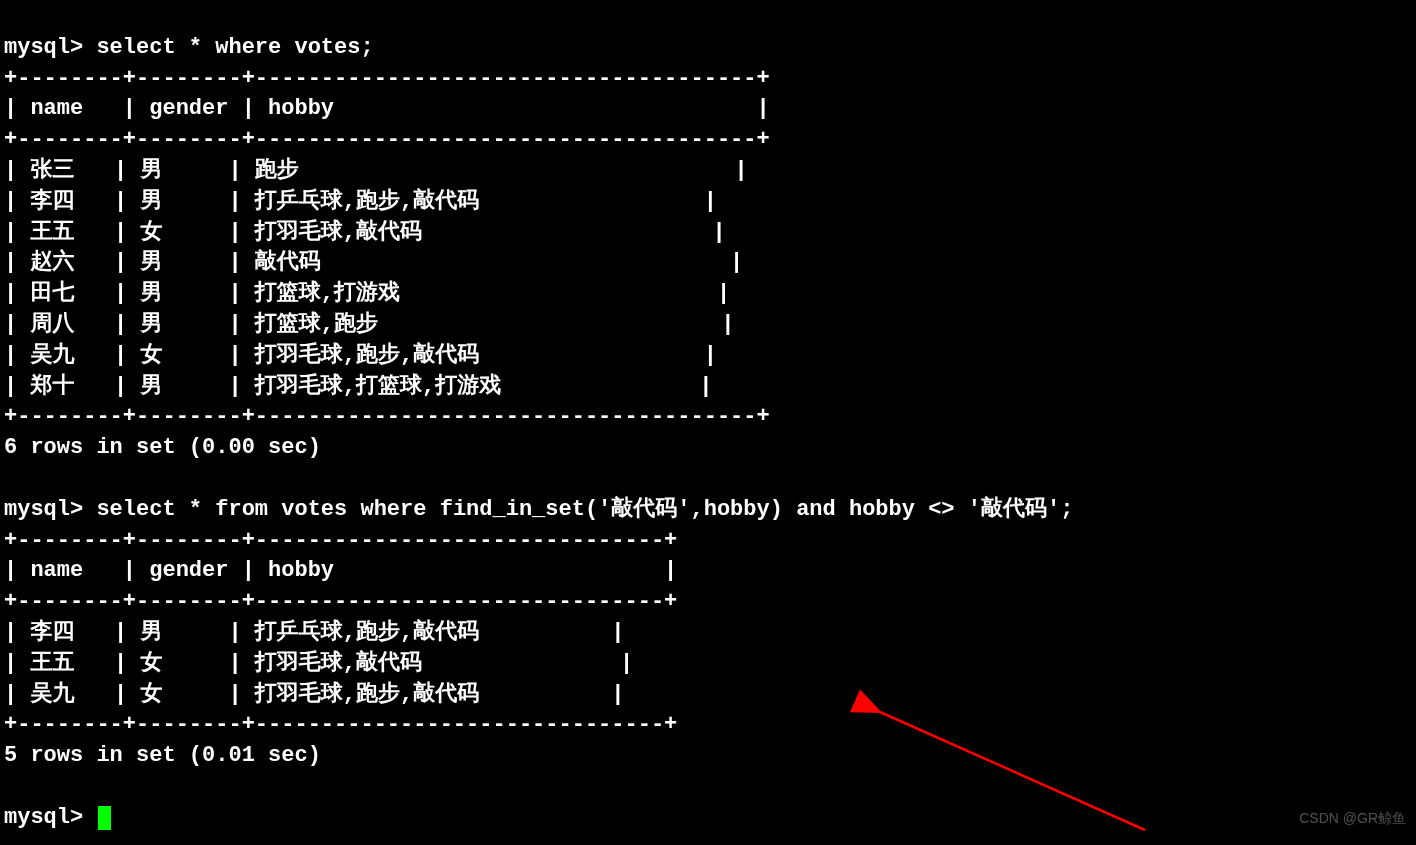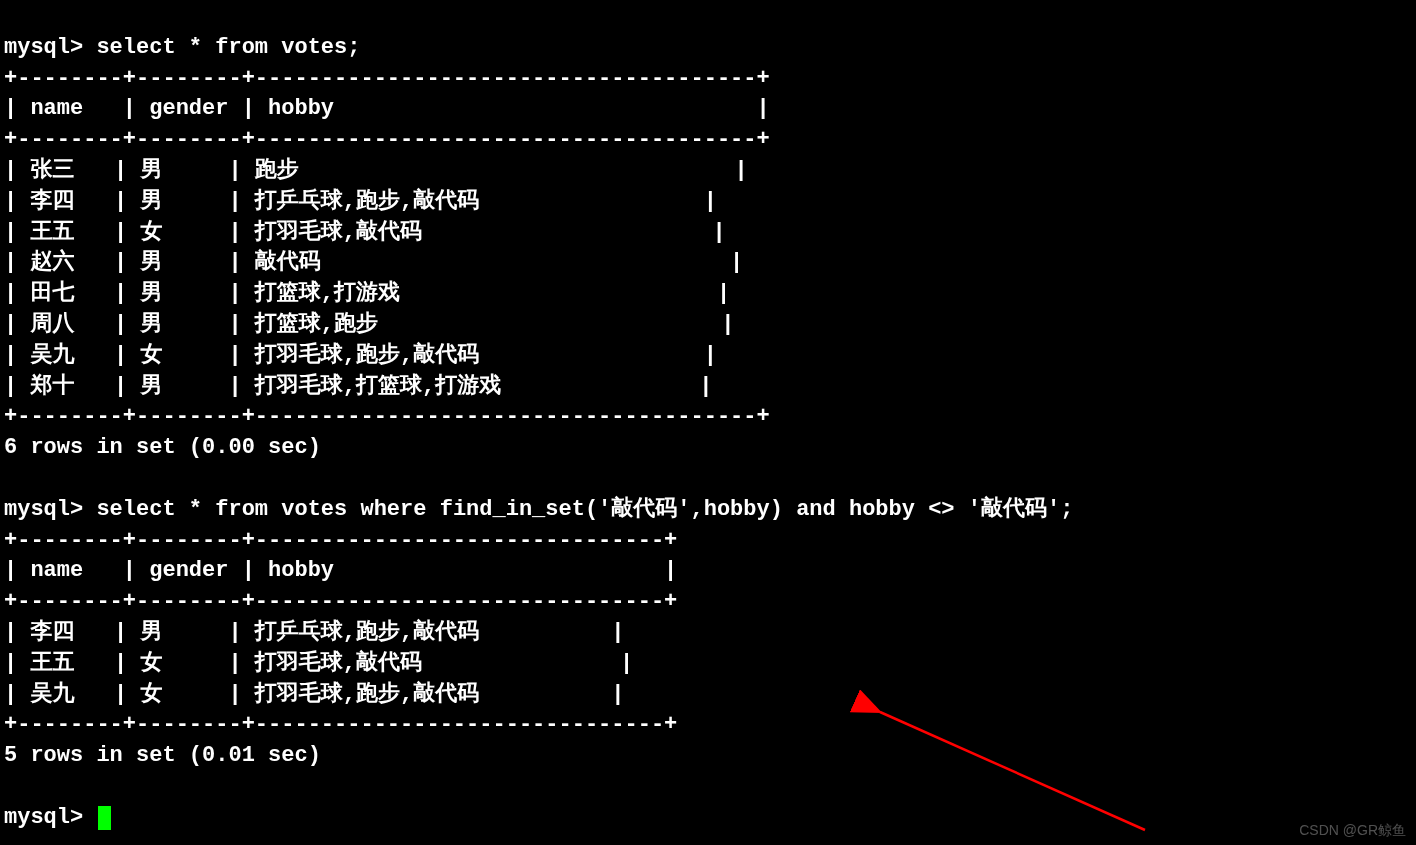--- a/index.html
+++ b/index.html
@@ -23,38 +23,38 @@
     display: inline-block;
     width: 0.55em;
     height: 1.1em;
     background: #00ff00;
     vertical-align: text-bottom;
     margin-left: 2px;
   }
   .watermark {
     position: absolute;
     right: 10px;
-    bottom: 4px;
+    bottom: 16px;
     color: rgba(200,200,200,0.4);
     font-size: 14px;
     font-family: sans-serif;
     font-weight: normal;
   }
   .arrow-layer {
     position: absolute;
     left: 0; top: 0;
     width: 1416px; height: 845px;
     pointer-events: none;
   }
 </style>
 </head>
 <body>
 
 <div class="terminal">
-<span><span>mysql&gt;</span> <span>select * from votes;</span></span>
+<span><span>mysql&gt;</span> <span>select * where votes;</span></span>
 <span>+--------+--------+--------------------------------------+</span>
 <span>| name   | gender | hobby                                |</span>
 <span>+--------+--------+--------------------------------------+</span>
 <span>| 张三   | 男     | 跑步                                 |</span>
 <span>| 李四   | 男     | 打乒乓球,跑步,敲代码                 |</span>
 <span>| 王五   | 女     | 打羽毛球,敲代码                      |</span>
 <span>| 赵六   | 男     | 敲代码                               |</span>
 <span>| 田七   | 男     | 打篮球,打游戏                        |</span>
 <span>| 周八   | 男     | 打篮球,跑步                          |</span>
 <span>| 吴九   | 女     | 打羽毛球,跑步,敲代码                 |</span>

